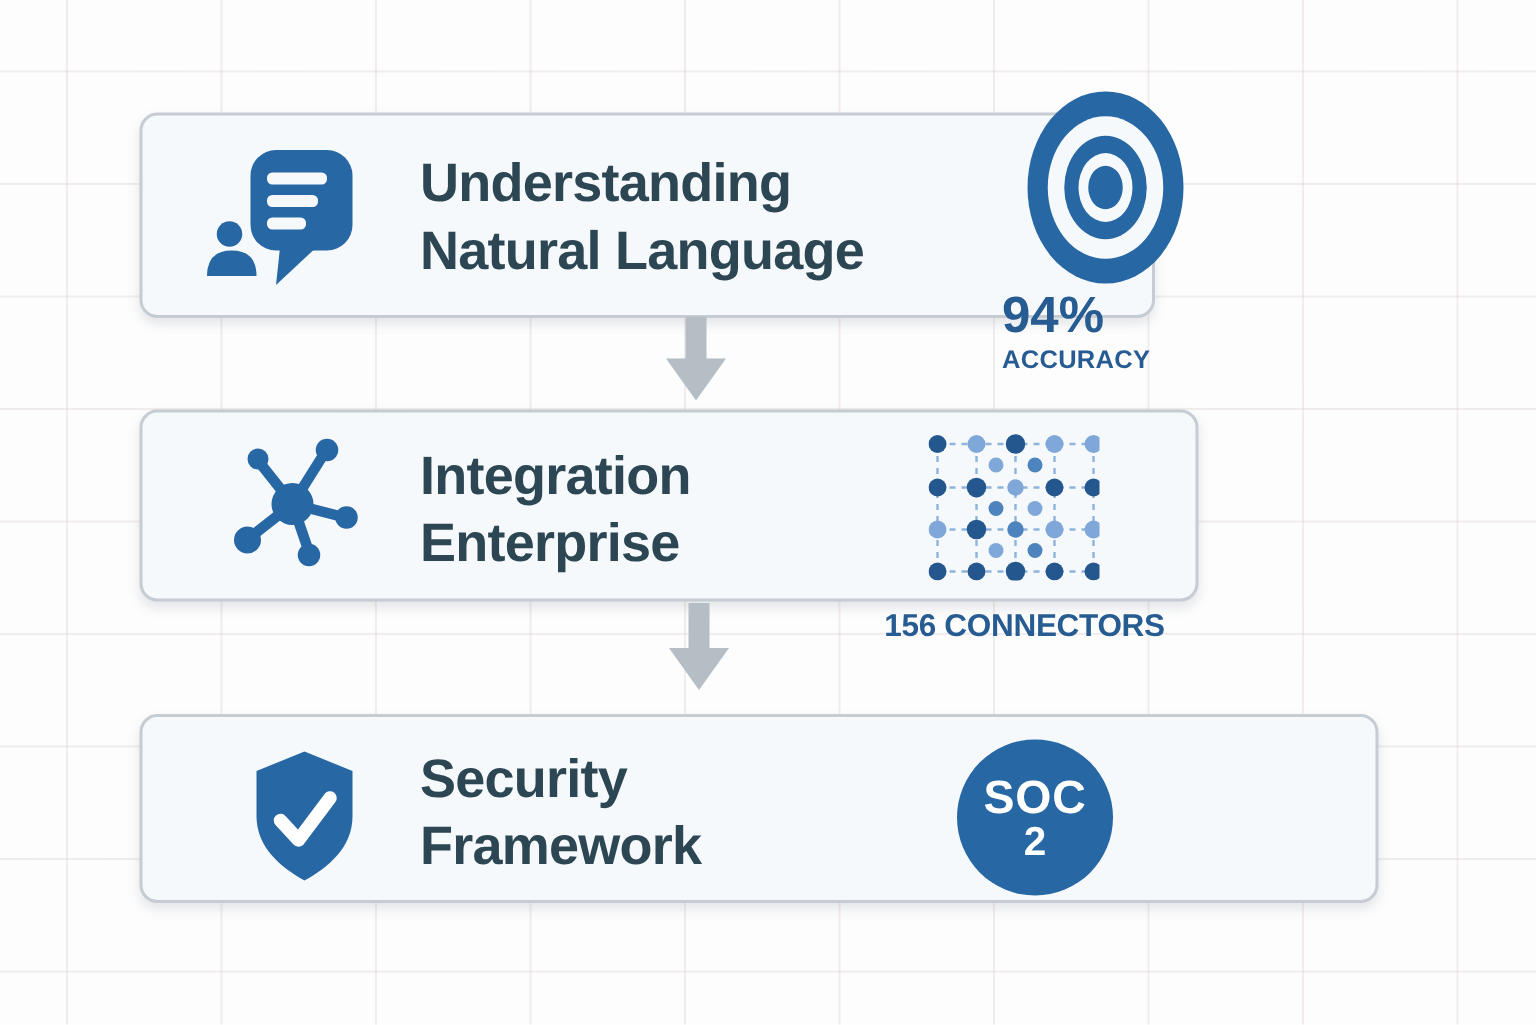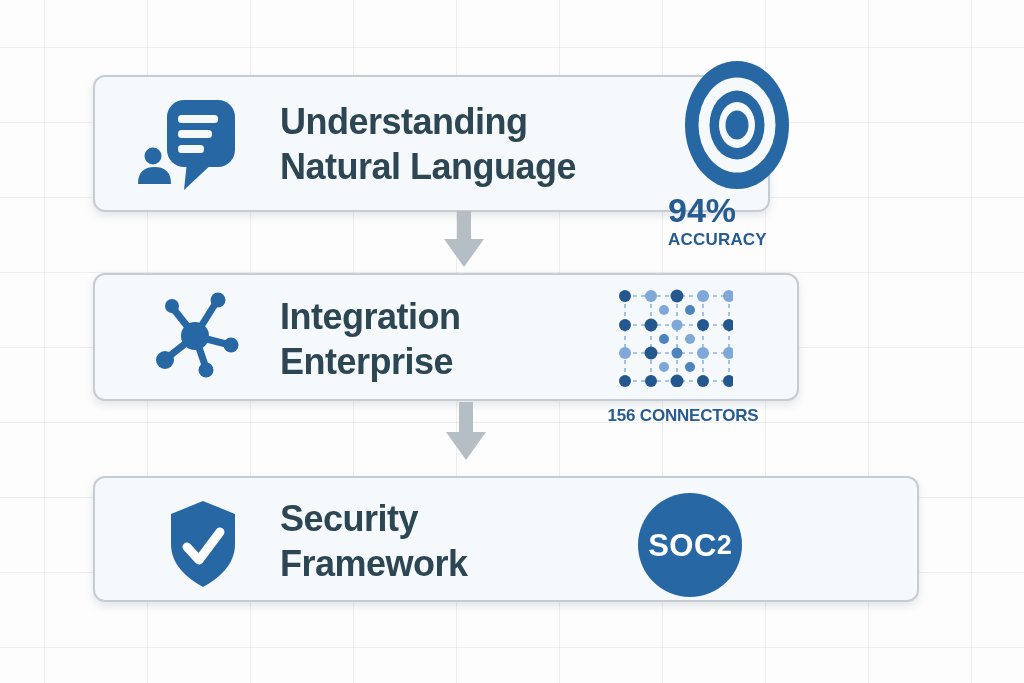--- a/index.html
+++ b/index.html
@@ -44,26 +44,26 @@
   .target-wrap{position:absolute;left:684px;top:60px;width:106px;height:130px;}
   .metric-1{
     position:absolute;left:668px;top:192px;width:144px;
     text-align:left;color:#275c92;
   }
   .metric-1 .value{font-size:34px;font-weight:700;line-height:36px;display:block;}
   .metric-1 .label{font-size:17px;font-weight:700;letter-spacing:0.2px;display:block;margin-top:2px;}
   .metric-2{
     position:absolute;left:563px;top:406px;width:240px;
     text-align:center;color:#275c92;
-    font-size:17px;font-weight:700;letter-spacing:-0.2px;white-space:nowrap;
+    font-size:21px;font-weight:700;letter-spacing:-0.2px;white-space:nowrap;
   }
   .soc-badge{
     position:absolute;left:543px;top:15px;width:104px;height:104px;
     background:#2667a4;border-radius:50%;
-    display:flex;flex-direction:row;align-items:center;justify-content:center;
+    display:flex;flex-direction:column;align-items:center;justify-content:center;
     color:#ffffff;font-weight:700;
   }
   .soc-badge .soc-top{font-size:31px;line-height:31px;display:block;letter-spacing:0.5px;}
   .soc-badge .soc-bottom{font-size:27px;line-height:28px;display:block;}
   .arrow{position:absolute;width:44px;}
   .arrow-1{left:442px;top:211px;height:57px;}
   .arrow-2{left:444px;top:402px;height:59px;}
 </style>
 </head>
 <body>

